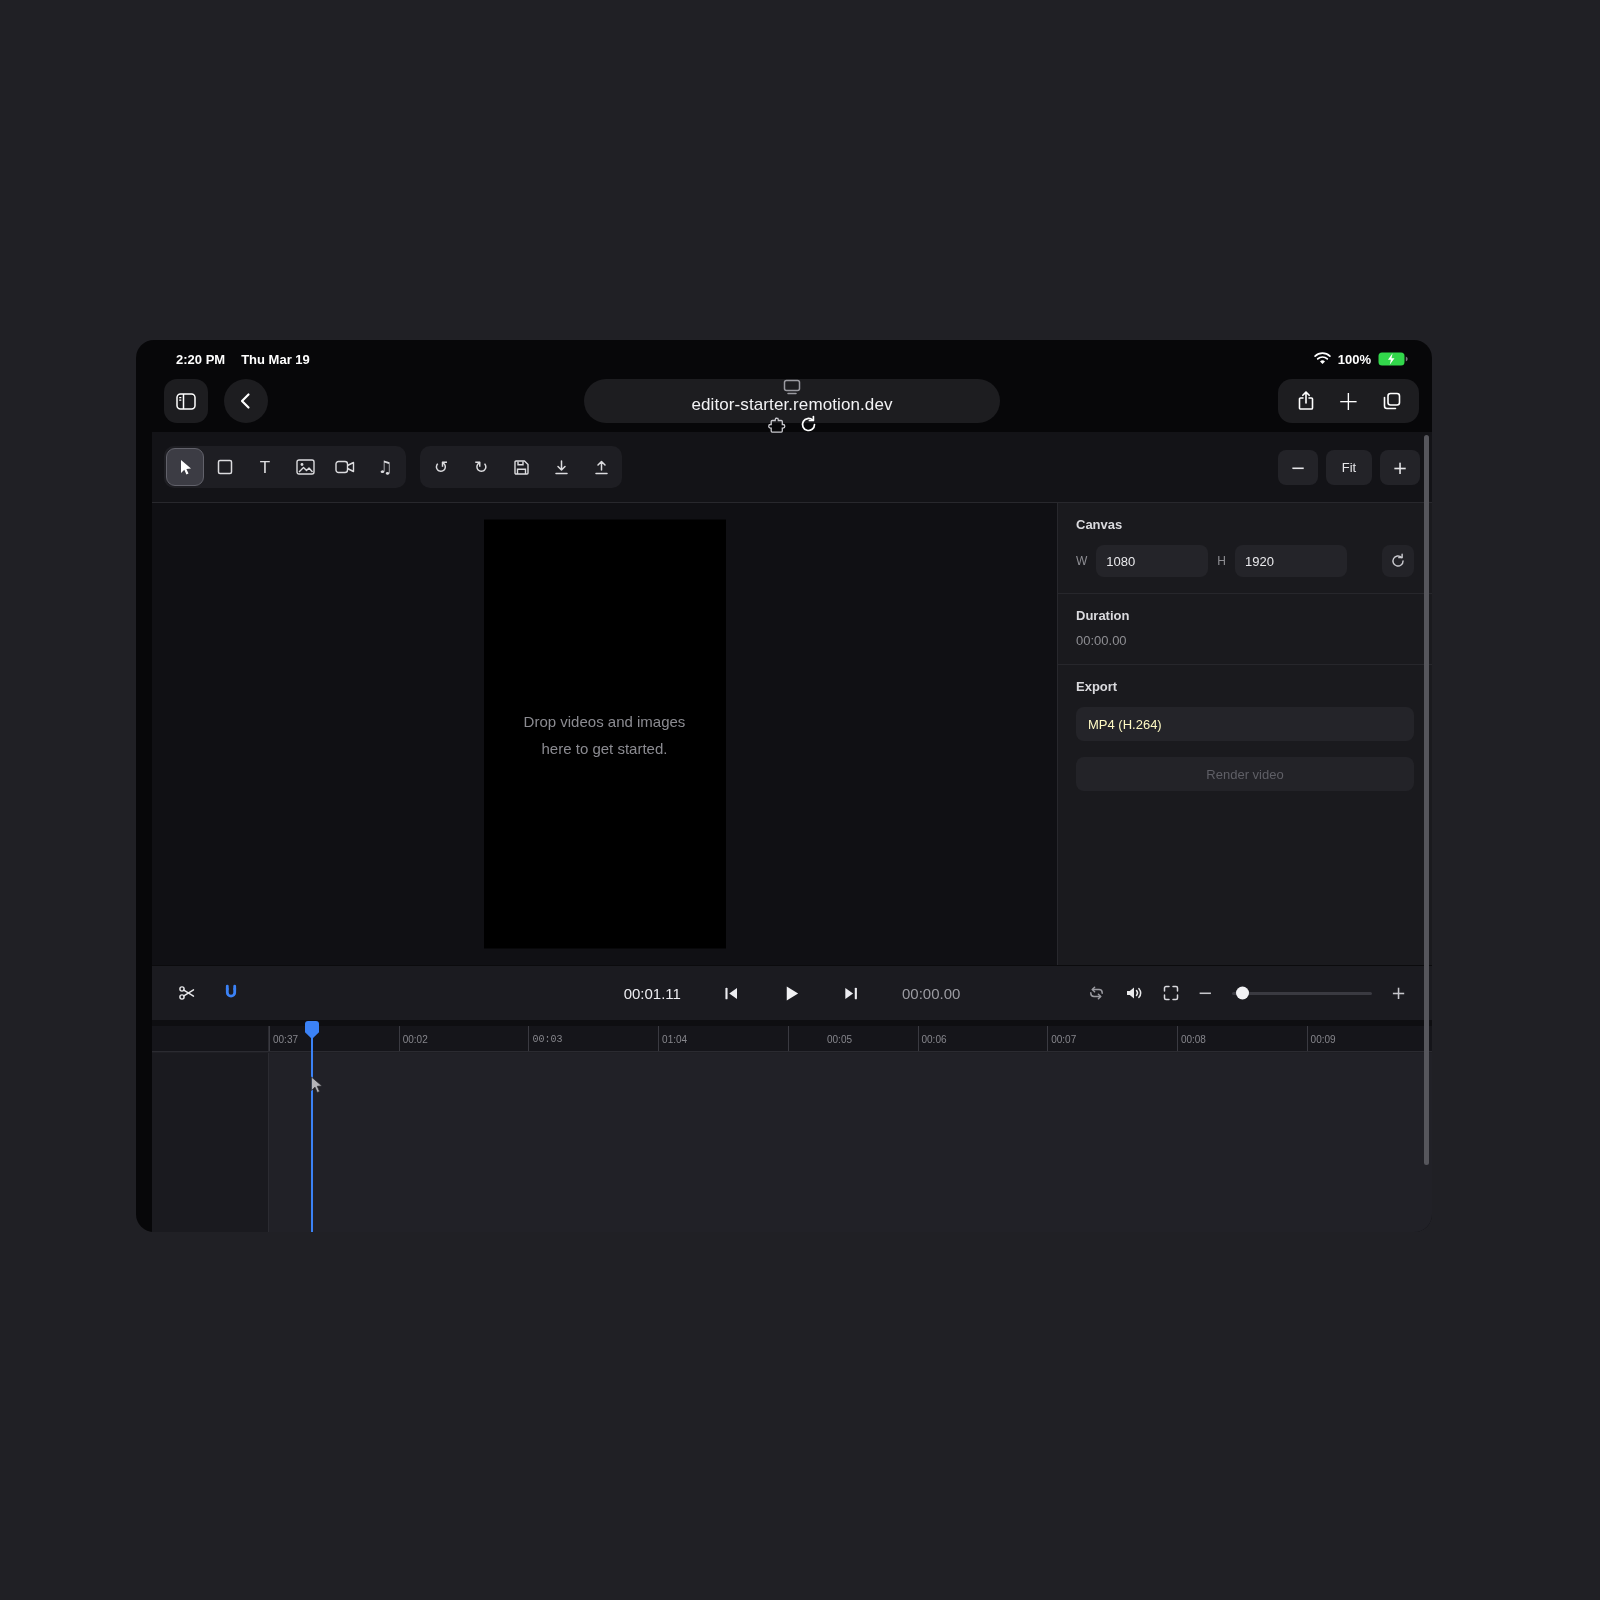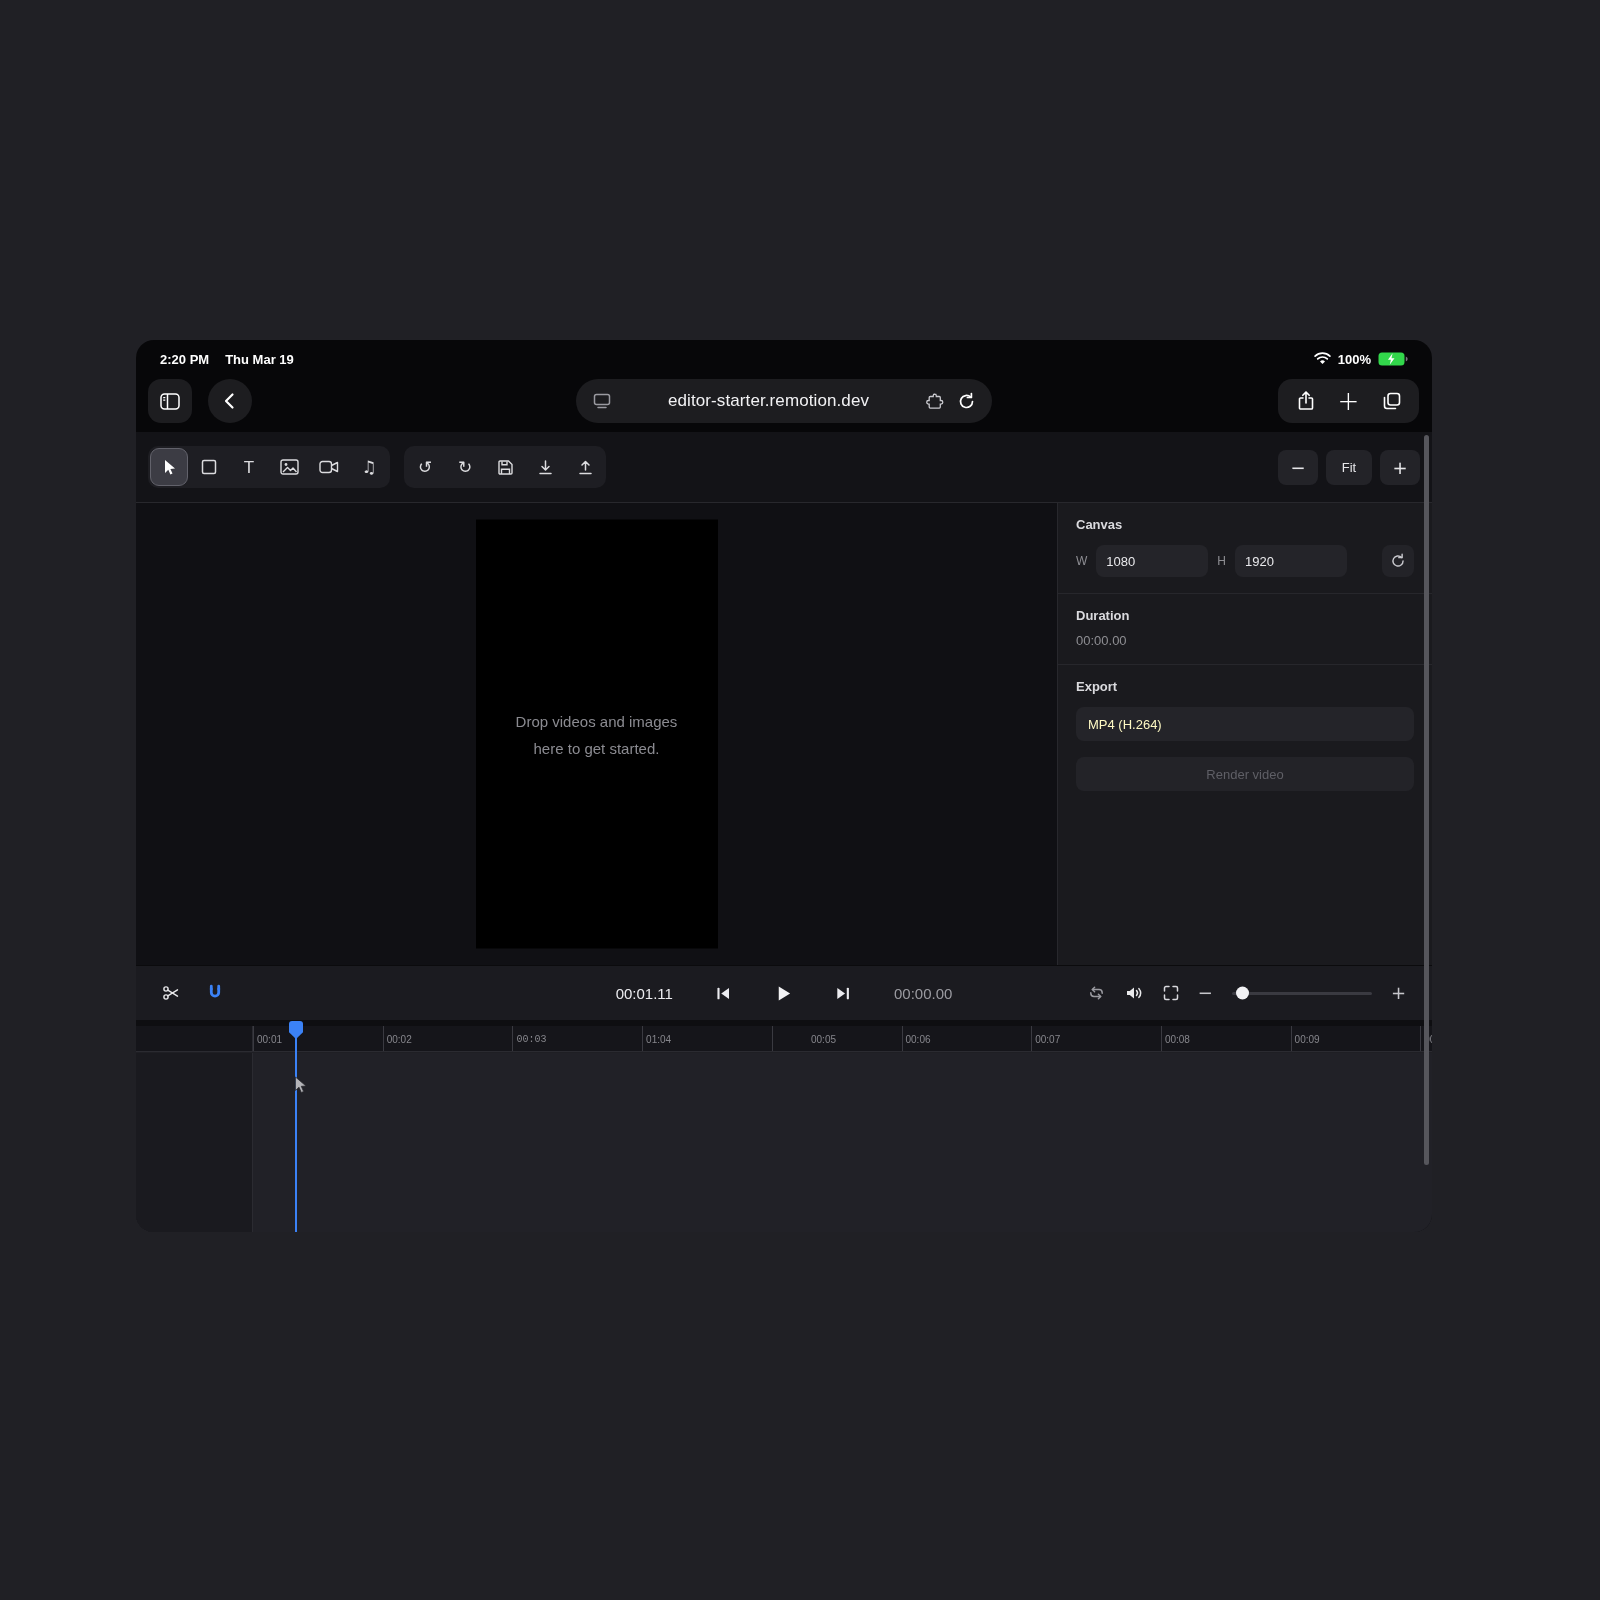--- a/index.html
+++ b/index.html
@@ -7,37 +7,37 @@
   body {
     background:#202025;
     font-family:"Liberation Sans","DejaVu Sans",sans-serif;
     position:relative; overflow:hidden;
     -webkit-font-smoothing:antialiased;
   }
   .uni { font-family:"DejaVu Sans","Liberation Sans",sans-serif; }
 
   .app {
     position:absolute; left:136px; top:340px; width:1296px; height:892px;
-    background:#070709; border-radius:18px; overflow:hidden; color:#ececf0;
+    background:#070709; border-radius:18px; overflow:hidden; color:#ececf0;padding-left:16px;
   }
 
   
   .status-bar { height:30px; display:flex; justify-content:space-between; align-items:center; padding:8px 24px 0; font-size:13px; font-weight:600; color:#fff; }
   .sb-left { display:flex; gap:16px; }
   .sb-right { display:flex; gap:7px; }
 
   
   .safari-bar { position:relative; height:62px; }
   .chrome-btn { position:absolute; top:9px; width:44px; height:44px; background:#1d1d20; display:flex; align-items:center; justify-content:center; }
   .btn-sidebar { left:12px; border-radius:13px; }
   .btn-back { left:72px; border-radius:50%; }
   .url-pill {
     position:absolute; top:9px; left:50%; transform:translateX(-50%);
     width:416px; height:44px; border-radius:22px; background:#1d1d20;
-    display:flex; align-items:center; padding:0 16px;
+    display:flex; align-items:center; padding:0 16px;flex-direction:column;
   }
   .url-text { flex:1; text-align:center; font-size:17px; color:#f2f2f4; letter-spacing:.1px; }
   .url-right { display:flex; align-items:center; gap:13px; }
   .tab-cluster {
     position:absolute; top:9px; right:13px; width:141px; height:44px; border-radius:14px;
     background:#1d1d20; display:flex; align-items:center; justify-content:space-around; padding:0 6px;
   }
   .tc-btn { width:40px; height:40px; display:flex; align-items:center; justify-content:center; }
   .plus-glyph { font-size:26px; font-weight:300; color:#fff; line-height:1; }
 
@@ -398,21 +398,21 @@
       <span class="pb-btn pm-glyph uni">+</span>
     </div>
   </div>
 
   <div class="tl-gap"></div>
 
   <div class="timeline">
     <div class="ruler">
       <span class="ruler-leftcap"></span>
     <span class="tick-line" style="left: 117px;"></span>
-        <span class="tick-label" style="left: 121px;">00:01</span>
+        <span class="tick-label" style="left: 121px;">00:37</span>
         <span class="tick-line" style="left: 246.7px;"></span>
         <span class="tick-label" style="left: 250.7px;">00:02</span>
         <span class="tick-line" style="left: 376.4px;"></span>
         <span class="tick-label" style="left: 380.4px; font-family: Liberation Mono, monospace;">00:03</span>
         <span class="tick-line" style="left: 506.1px;"></span>
         <span class="tick-label" style="left: 510.1px;">01:04</span>
         <span class="tick-line" style="left: 635.8px;"></span>
         <span class="tick-label" style="left: 675px;">00:05</span>
         <span class="tick-line" style="left: 765.5px;"></span>
         <span class="tick-label" style="left: 769.5px;">00:06</span>

